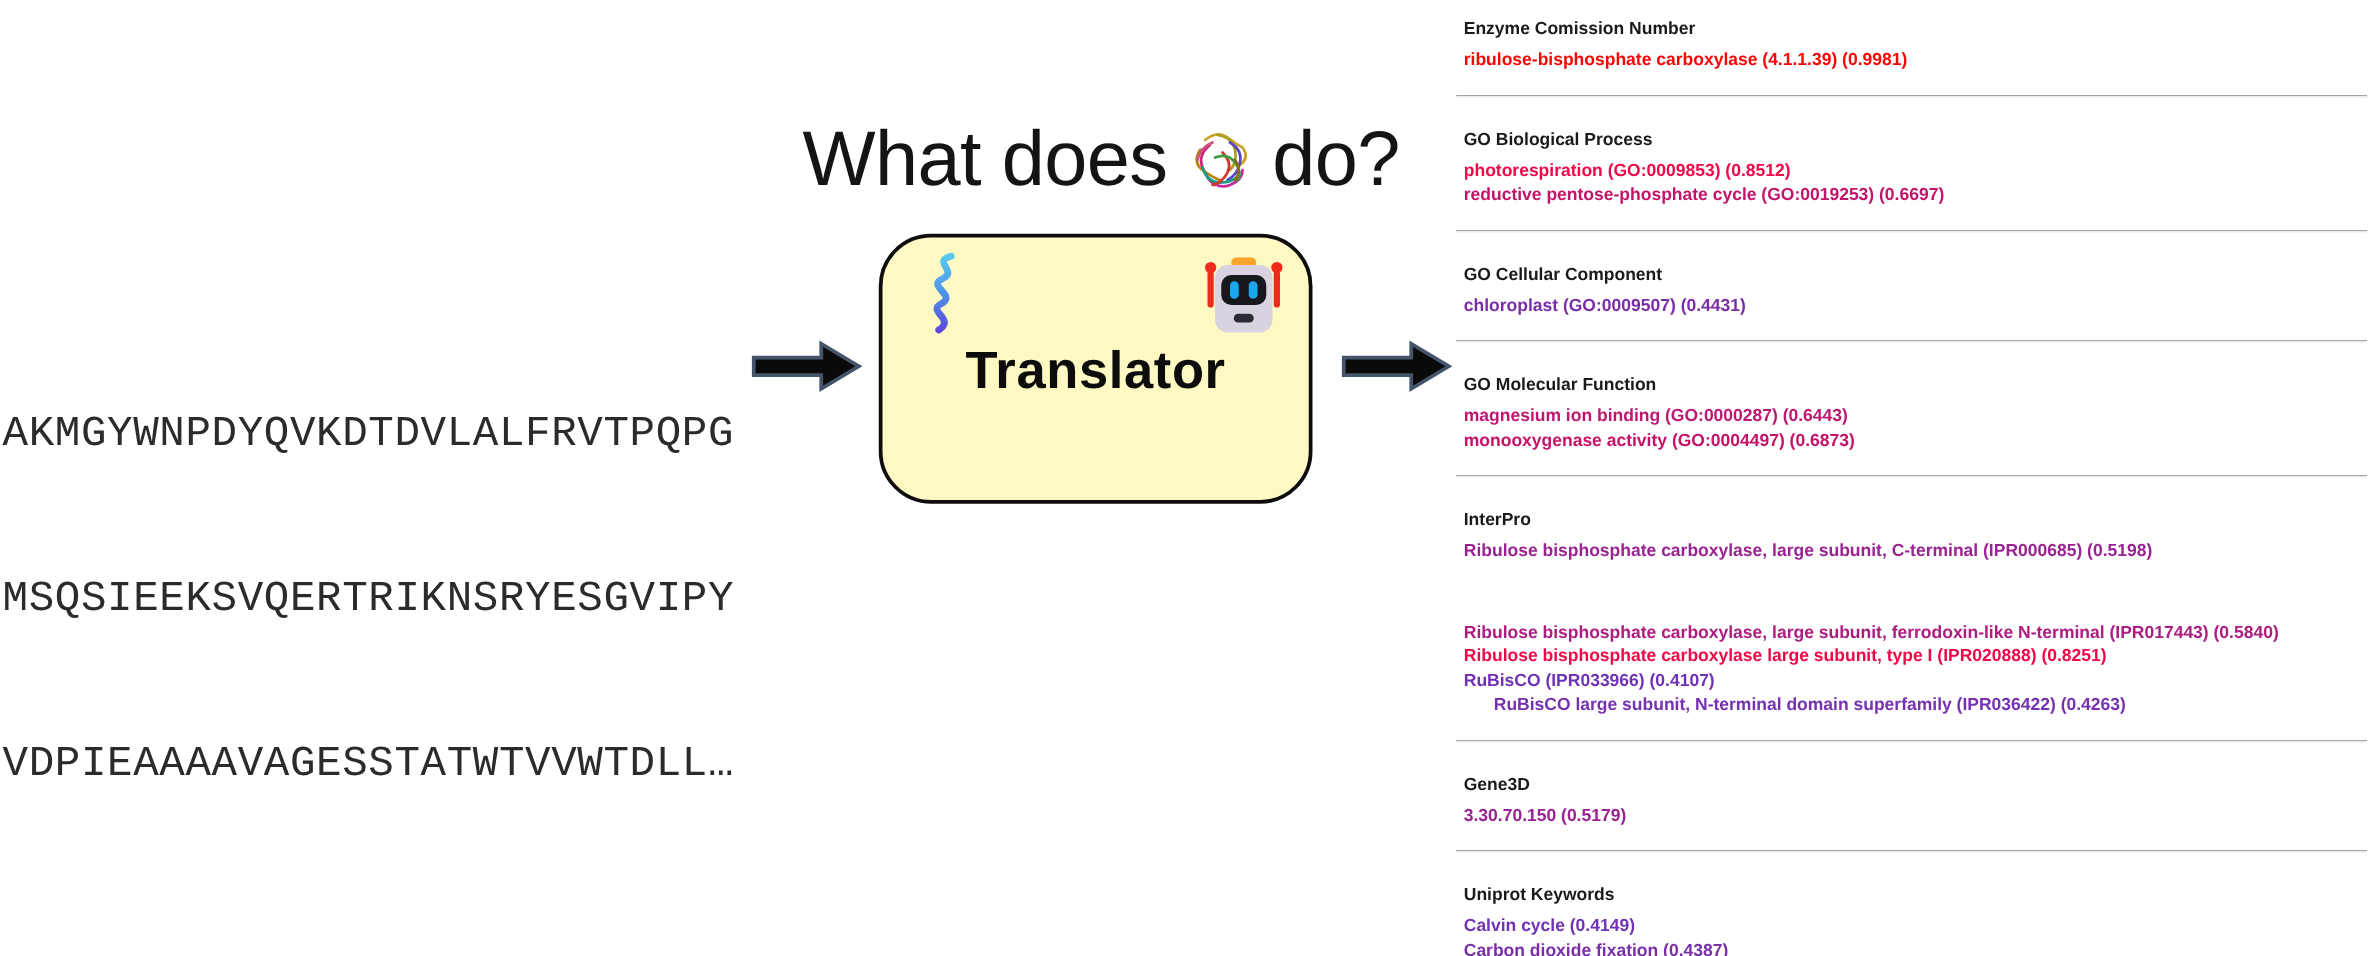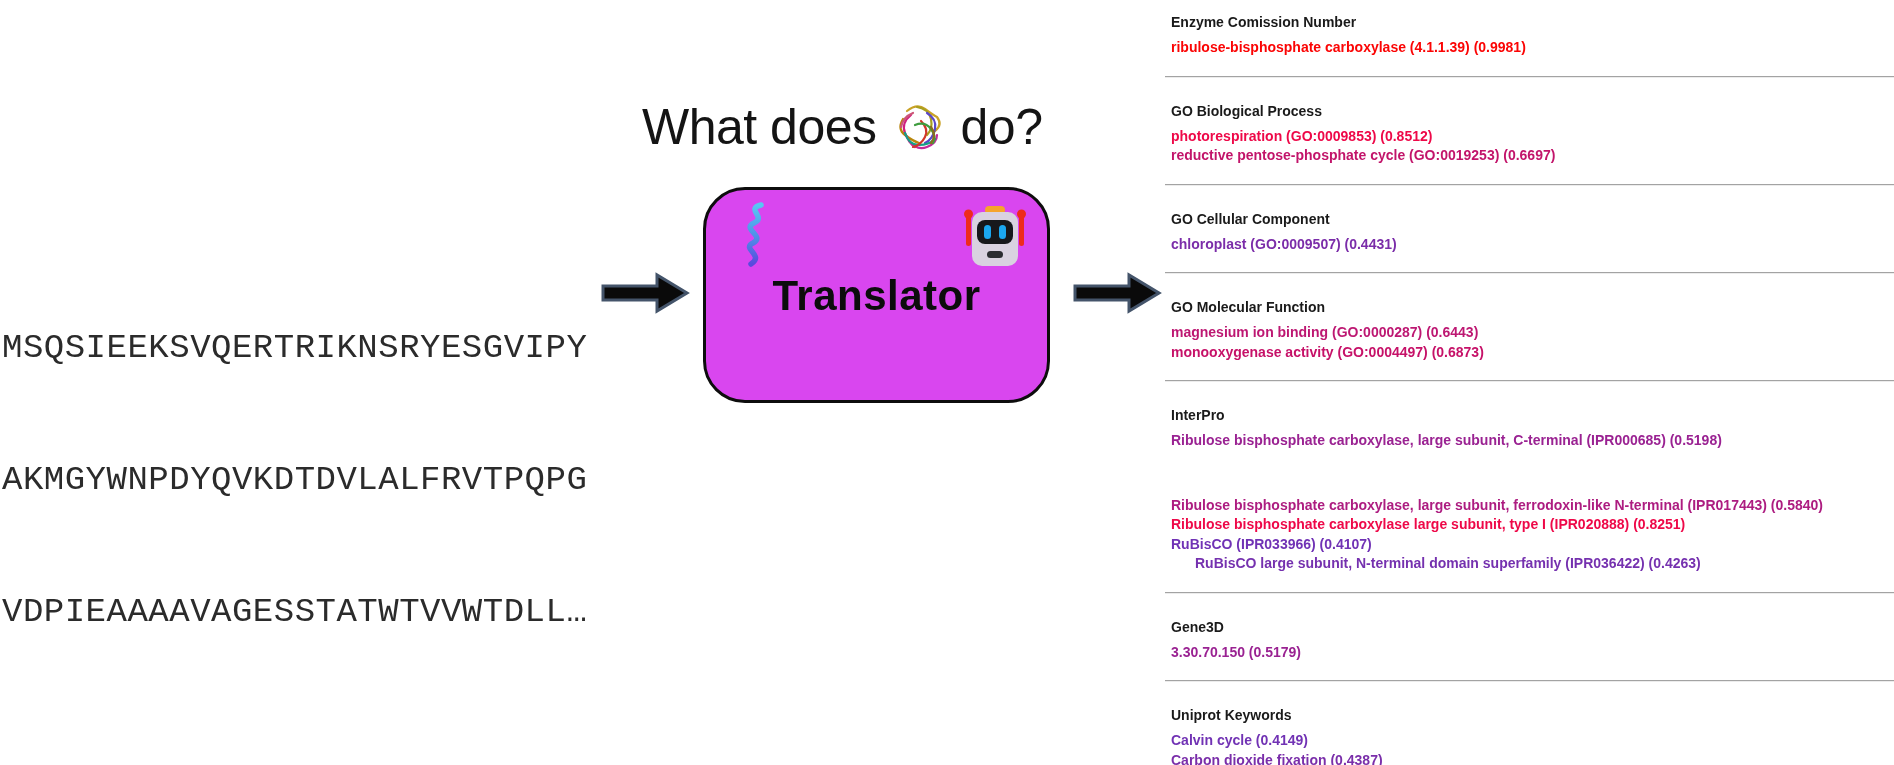--- a/index.html
+++ b/index.html
@@ -22,29 +22,29 @@
 
   
   .arrow { position: absolute; width: 90px; height: 42px; }
   .arrow-left  { left: 600px; top: 272px; }
   .arrow-right { left: 1072px; top: 272px; }
 
   
   .question {
     position: absolute; left: 642px; top: 92px;
     display: flex; align-items: center; gap: 10px;
-    font-size: 50px; color: #141414; letter-spacing: -0.5px; justify-content: flex-end;
+    font-size: 62px; color: #141414; letter-spacing: -0.5px; justify-content: flex-end;
   }
   .protein-blob { width: 64px; height: 66px; margin-top: 4px; }
 
   
   .translator-box {
     position: absolute; left: 703px; top: 187px;
     width: 347px; height: 216px;
-    background: #d946ef;
+    background: #fef9c3;
     border: 3.5px solid #0d0d0d;
     border-radius: 42px;
   }
   .squiggle-icon { position: absolute; left: 33px; top: 10px; }
   .robot-icon { position: absolute; right: 20px; top: 12px; }
   .translator-label {
     position: absolute; left: 0; right: 0; top: 82px;
     text-align: center;
     font-size: 42px; font-weight: bold; color: #0c0c0c;
     letter-spacing: 0.5px;
@@ -70,22 +70,22 @@
     border-bottom: 1px solid #ececec;
     margin-left: -6px;
   }
 </style>
 </head>
 <body>
 
 <div class="stage">
 
   <div class="sequence">
+    <div>AKMGYWNPDYQVKDTDVLALFRVTPQPG</div>
     <div>MSQSIEEKSVQERTRIKNSRYESGVIPY</div>
-    <div>AKMGYWNPDYQVKDTDVLALFRVTPQPG</div>
     <div>VDPIEAAAAVAGESSTATWTVVWTDLL…</div>
   </div>
 
   <svg class="arrow arrow-left" viewBox="0 0 90 42">
     <polygon points="3,14 57,14 57,3 87,21 57,39 57,28 3,28" fill="#0a0a0a" stroke="#44546a" stroke-width="3" stroke-linejoin="miter"></polygon>
   </svg>
 
   <div class="question">
     <span>What does</span>
     <svg class="protein-blob" viewBox="0 0 64 64">

